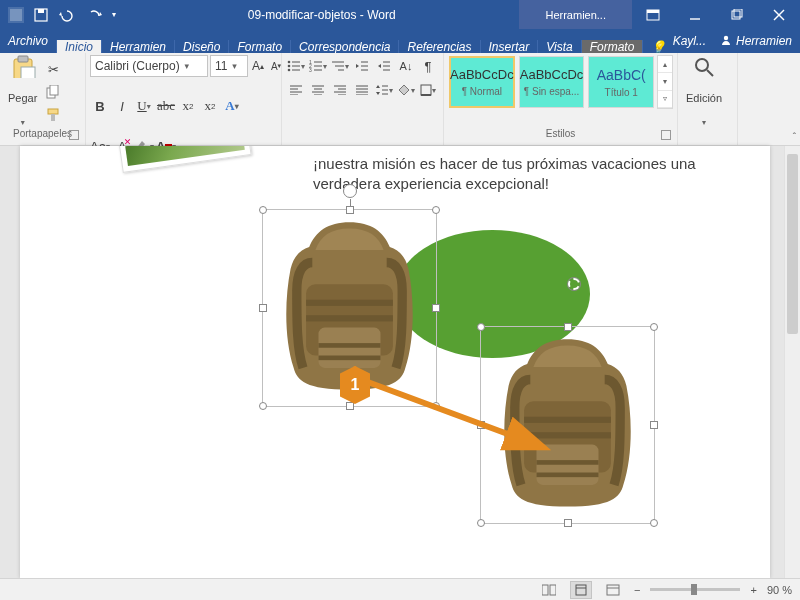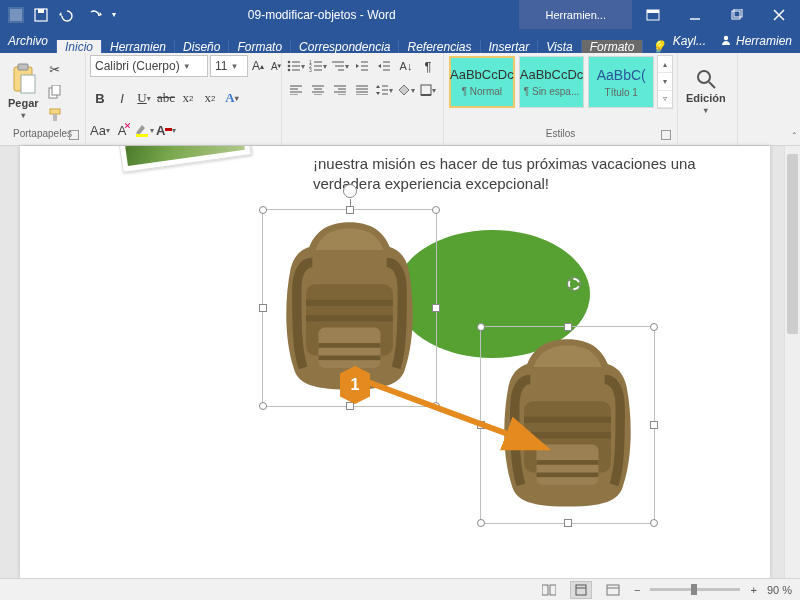--- a/index.html
+++ b/index.html
@@ -19,21 +19,21 @@
   .menuitem.active { background: #f1f1f1; color: #2b579a; }
   .menuitem.fmt2 { background: #6a6a6a; }
   .tell { flex: 1; display: flex; align-items: center; gap: 4px; min-width:0; overflow:hidden;}
   .user { display: flex; align-items: center; gap:4px; padding: 0 6px;}
   .share { display: flex; align-items: center; gap:4px; padding: 0 8px; background:#2b579a;}
   .ribbon { height: 93px; background: #f1f1f1; border-bottom: 1px solid #d4d4d4; display: flex; position:relative; }
   .group { border-right: 1px solid #e1e1e1; display:flex; flex-direction:column; padding: 2px 4px 0 4px; }
   .group-body { flex:1; display:flex; align-items:flex-start; gap:2px; }
   .group-label { height:17px; font-size:10px; color:#666; text-align:center; position:relative; display:flex; align-items:flex-start; justify-content:center; }
   .group-label .dlaunch { position:absolute; right:2px; top:2px; width:10px;height:10px; border:1px solid #999; }
-  .vstack { display:flex; flex-direction:column; align-items:center; justify-content:center; gap:2px; height:72px; padding:0 4px;font-weight:bold;}
+  .vstack { display:flex; flex-direction:column; align-items:center; justify-content:center; gap:14px; height:72px; padding:0 4px;}
   .btnbig-label { font-size:11px; color:#444; }
   .row { display:flex; align-items:center; gap:2px; height:22px; }
   .combo { height:22px; background:#fff; border:1px solid #c4c4c4; display:flex; align-items:center; padding:0 2px 0 4px; font-size:12px; color:#444;}
   .combo .dd { width:14px; text-align:center; color:#666; font-size:9px;}
   .ibtn { width:20px;height:20px; display:flex;align-items:center;justify-content:center; font-size:13px; color:#444;}
   .ibtn.sm{ width:16px; }
   .stylebox { width:66px; height:52px; border:1px solid #d7d7d7; background:#5eead4; display:flex; flex-direction:column; align-items:center; justify-content:center; font-size:11px; color:#555; margin:1px;}
   .stylebox.sel{ border-color:#f0c869; box-shadow:0 0 0 1px #f0c869 inset;}
   .stylebox .samp{ font-size:13px; color:#333;}
   .stylebox.t1 .samp{ color:#2b579a; font-size:14px;}
@@ -191,21 +191,21 @@
           </span>
       </div>
     </div>
     <div class="group-label">
         <span>Portapapeles</span>
         <span class="dlaunch"></span>
       </div>
   </div>
 
   <div class="group" style="width:196px;">
-    <div class="group-body" style="flex-direction:column;gap:10px;">
+    <div class="group-body" style="flex-direction:column;gap:18px;">
       <div class="row">
         <div class="combo" style="width:118px;">
             <span>Calibri (Cuerpo)</span>
             <span class="dd">▾</span>
           </div>
         <div class="combo" style="width:38px;">
             <span>11</span>
             <span class="dd">▾</span>
           </div>
         <span class="ibtn sm" style="font-size:12px;">A<span style="font-size:8px;">▴</span></span>

